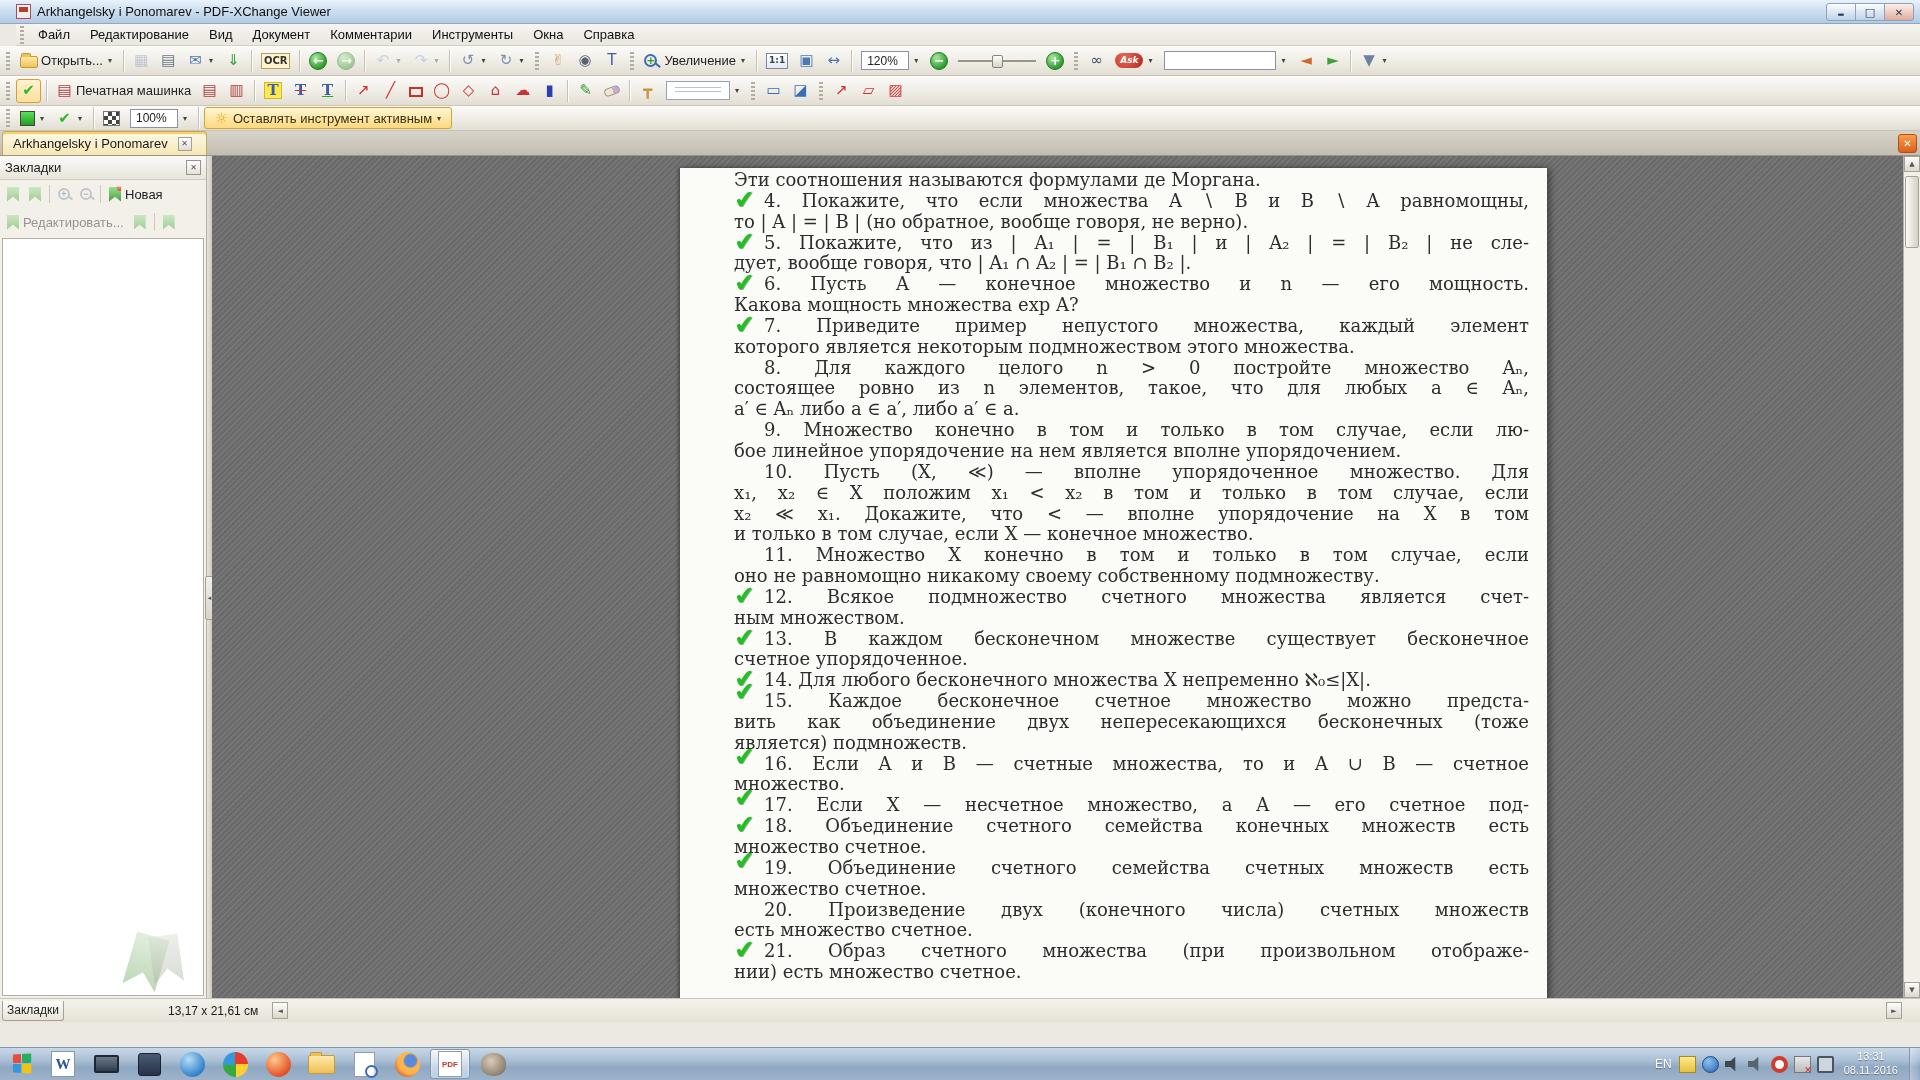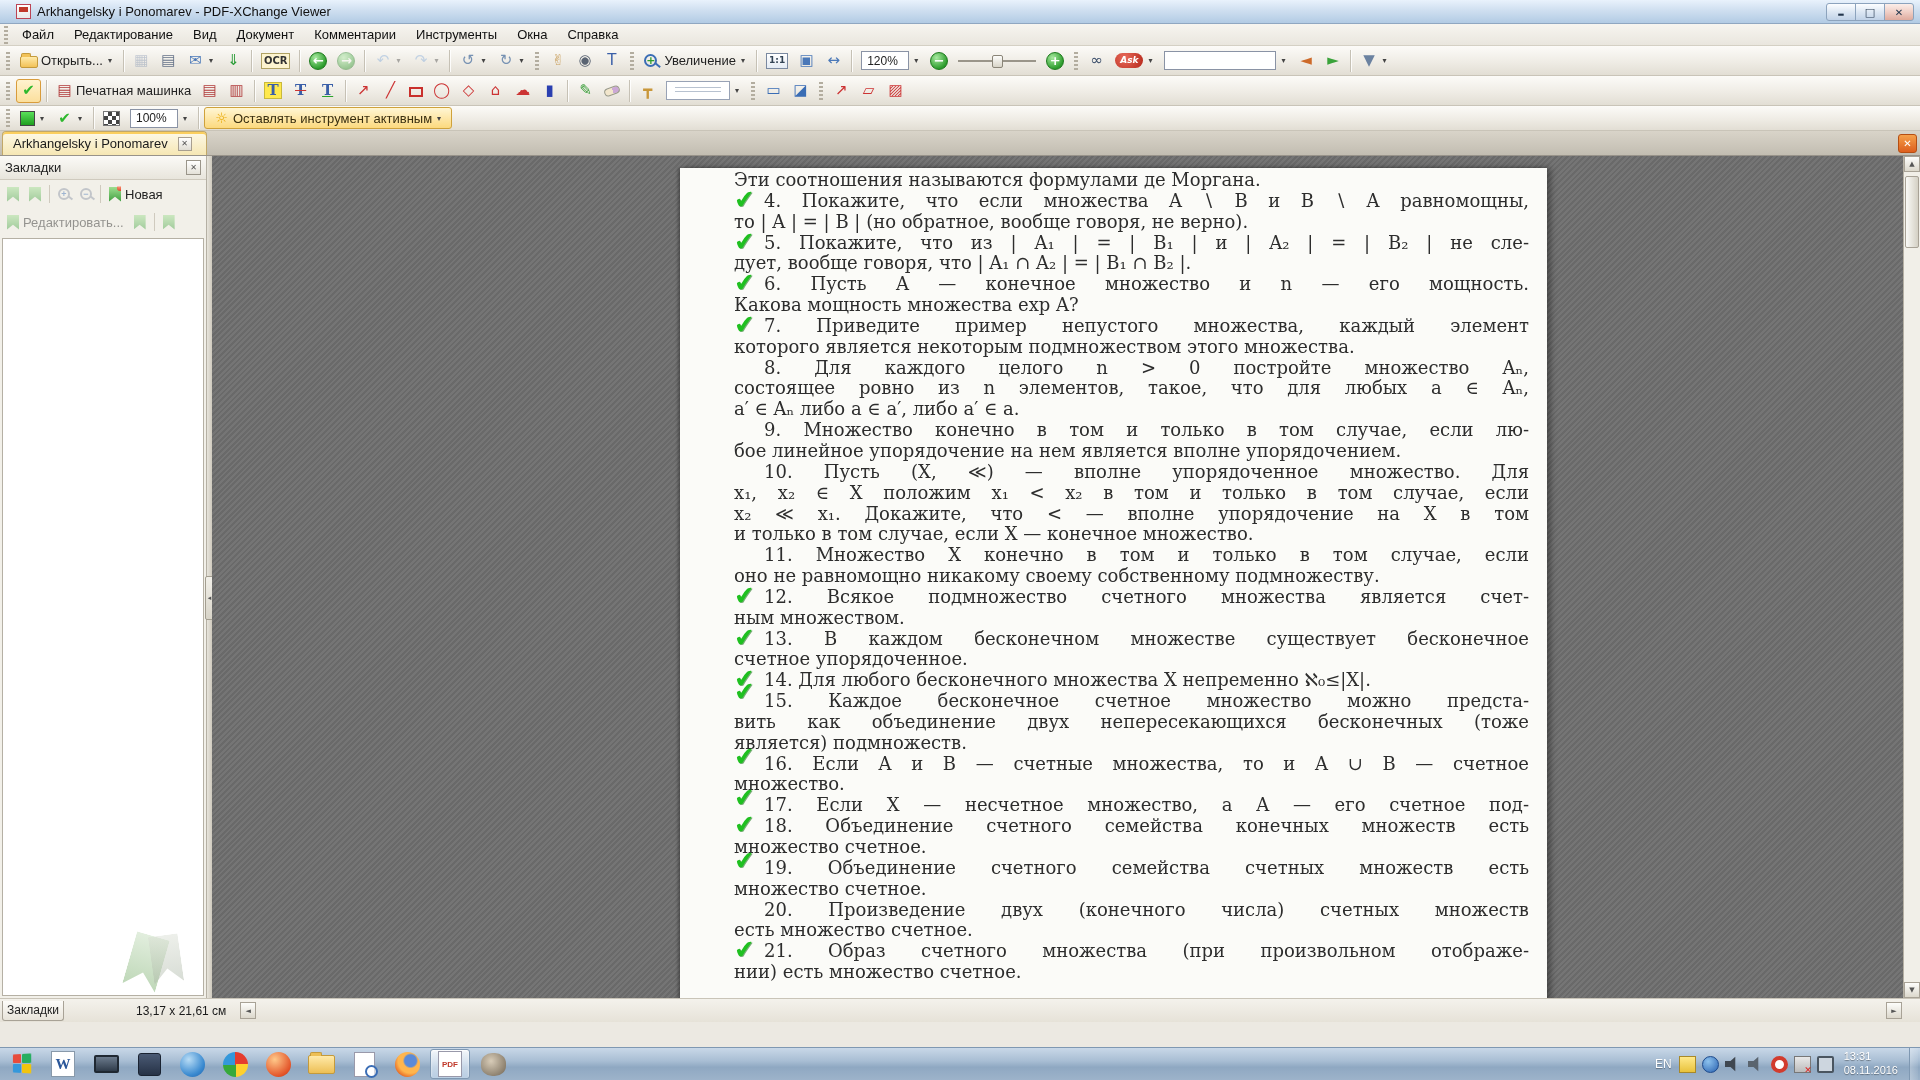--- a/index.html
+++ b/index.html
@@ -19,21 +19,21 @@
   .wb{width:30px;height:18px;border:1px solid #8ca3bd;margin-left:-1px;padding:0;
     background:linear-gradient(#fdfeff,#dce7f3 50%,#c0d2e7);display:flex;align-items:center;justify-content:center;
     font-size:9px;color:#24374e;font-family:"DejaVu Sans",sans-serif;}
   .wb:first-child{border-radius:3px 0 0 3px;}
   .wb:last-child{border-radius:0 3px 3px 0;background:linear-gradient(#fceeea,#f0cfc6 50%,#dfab9e);}
   .wb.min::before{content:"▂";font-size:7px;}
   .wb.max::before{content:"□";font-size:11px;}
   .wb.cls::before{content:"✕";font-size:10px;}
 
   
-  .menubar{position:absolute;left:0;top:24px;right:0;height:22px;
+  .menubar{position:absolute;left:16px;top:24px;right:0;height:22px;
     background:linear-gradient(#f7f5f0,#e9e6de);border-bottom:1px solid #d4d0c4;
     display:flex;align-items:center;}
   .mitem{padding:3px 10px;color:#101010;}
   .grip{width:4px;height:18px;margin:0 4px;flex:none;
     background-image:repeating-linear-gradient(180deg,#b3ad9f 0 2px,transparent 2px 4px);}
 
   
   .tb{position:absolute;left:0;right:0;display:flex;align-items:center;gap:2px;padding:0 2px;
     background:linear-gradient(#fcfbf8,#efece5 55%,#e2ded4);border-bottom:1px solid #c9c4b8;}
   #tb-main{top:46px;height:30px;}
@@ -150,21 +150,21 @@
   .varrow.down{bottom:0;} .varrow.down::before{content:"▼";}
   .vthumb{position:absolute;left:1px;width:14px;top:20px;height:72px;
     background:linear-gradient(90deg,#fafaf7,#d4d0c4);border:1px solid #a8a296;border-radius:2px;}
 
   
   .hrow{position:absolute;left:0;top:998px;right:0;height:24px;background:linear-gradient(#f4f2ec,#e6e2d8);
     border-top:1px solid #c9c4b8;display:flex;align-items:center;}
   .paneltab{width:62px;height:20px;margin-left:2px;background:linear-gradient(#fdfcf9,#e8e4da);
     border:1px solid #a8a296;border-top:none;border-radius:0 0 3px 3px;
     display:flex;align-items:center;justify-content:center;font-size:12px;}
-  .pagesize{margin-left:72px;font-size:12px;color:#1a1a1a;}
+  .pagesize{margin-left:104px;font-size:12px;color:#1a1a1a;}
   .hsbtn{margin-left:14px;width:16px;height:17px;background:linear-gradient(#fdfdfb,#dcd8cc);border:1px solid #a8a296;
     display:flex;align-items:center;justify-content:center;padding:0;}
   .hsbtn::before{font-size:7px;color:#555;font-family:"DejaVu Sans",sans-serif;}
   .hsbtn.l::before{content:"◄";}
   .hsbtn.r::before{content:"►";}
   .hstrack{flex:1;height:17px;}
   .hsbtn.r{margin-left:0;margin-right:18px;}
 
   .statusbar{position:absolute;left:8px;top:1022px;right:0;height:25px;
     background:linear-gradient(#f7f5f0,#e4e0d5);border-top:1px solid #cfcabe;display:flex;align-items:flex-start;margin-top:44px;}
@@ -233,21 +233,21 @@
   .ti{width:17px;height:17px;display:inline-block;flex:none;}
   .k-tdoc{background:linear-gradient(#ffe98a,#e8c23c);border:1px solid #a8892a;}
   .k-tblue{border-radius:50%;background:radial-gradient(circle at 35% 30%,#8cc2ee,#2a62b0);border:1px solid #1d4a8c;}
   .k-tmute{background:#3f4750;clip-path:polygon(0 32%,34% 32%,62% 8%,62% 92%,34% 68%,0 68%);}
   .k-tvol{background:#5a646e;clip-path:polygon(0 32%,34% 32%,62% 8%,62% 92%,34% 68%,0 68%);}
   .k-tred{border-radius:50%;background:#fff;border:4px solid #d23c2e;}
   .k-tnet{background:linear-gradient(#e8e8e8,#bbb);border:1px solid #777;position:relative;}
   .k-tnet::after{content:"✕";position:absolute;right:-2px;bottom:-3px;color:#d22;font-size:9px;font-weight:700;
     font-family:"DejaVu Sans",sans-serif;}
   .k-tmon{background:#cdd6df;border:2px solid #4a5560;border-radius:2px;}
-  .clock{color:#fff;font-size:11px;line-height:1.25;text-shadow:0 1px 1px rgba(0,0,0,.4);margin-left:3px;}
+  .clock{color:#fff;font-size:11px;line-height:1.25;text-align:center;text-shadow:0 1px 1px rgba(0,0,0,.4);margin-left:3px;}
   .showdesk{width:9px;height:100%;border-left:1px solid #7f98b2;margin-left:4px;
     background:linear-gradient(90deg,rgba(255,255,255,.28),rgba(255,255,255,.06));}
 </style>
 </head>
 <body>
 
 <div class="win">
 
   <div class="titlebar">
     <span class="appicon"></span>

